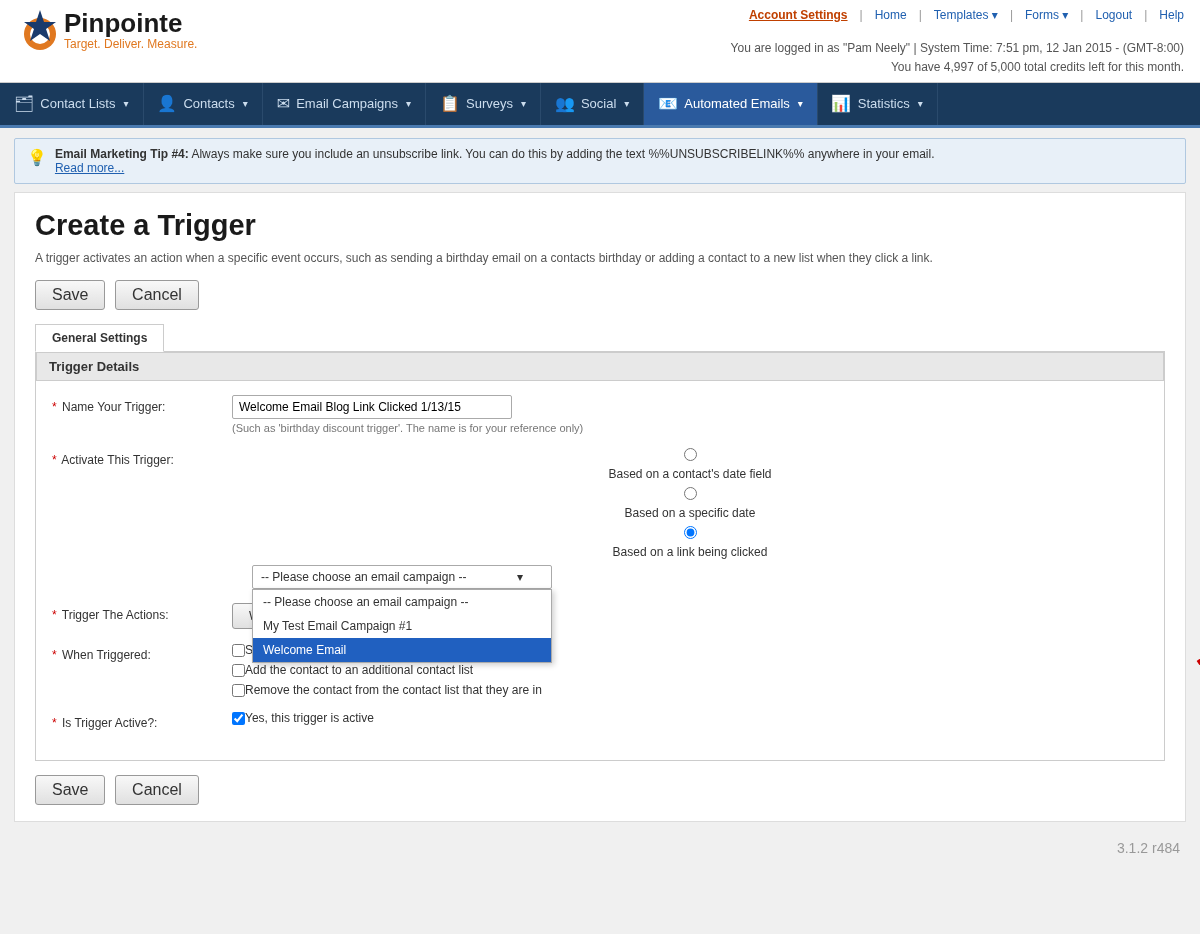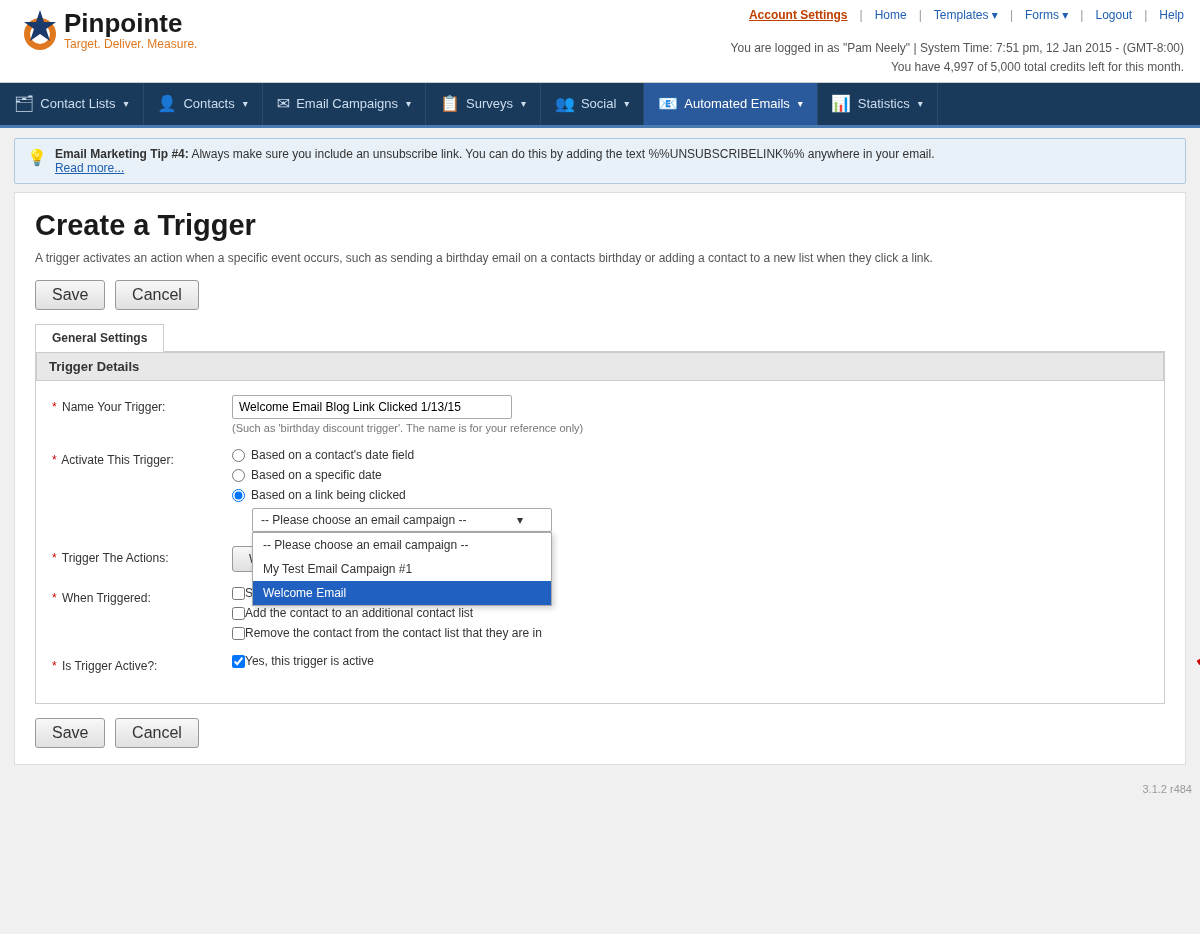--- a/index.html
+++ b/index.html
@@ -47,34 +47,34 @@
     
     .form-row { display: flex; margin-bottom: 14px; align-items: flex-start; }
     .form-label { width: 180px; flex-shrink: 0; padding-top: 5px; font-size: 12px; color: #333; }
     .form-label .req { color: #c00; margin-right: 2px; }
     .form-control { flex: 1; }
     .form-control input[type=text] { width: 340px; padding: 4px 6px; border: 1px solid #aaa; font-size: 12px; border-radius: 2px; }
     .form-hint { font-size: 11px; color: #777; margin-top: 3px; }
 
     
     .radio-group { display: flex; flex-direction: column; gap: 6px; }
-    .radio-item { display: flex; align-items: center; gap: 6px; font-size: 12px; }
+    .radio-item { display: flex; align-items: center; gap: 6px; font-size: 12px; flex-direction: column; }
     .radio-item input[type=radio] { margin: 0; }
     .dropdown-display { border: 1px solid #aaa; border-radius: 2px; background: #fff; width: 300px; padding: 4px 28px 4px 8px; font-size: 12px; cursor: pointer; display: flex; justify-content: space-between; align-items: center; }
     .dropdown-list { position: absolute; top: 100%; left: 0; width: 300px; border: 1px solid #aaa; background: #fff; z-index: 100; box-shadow: 2px 2px 6px rgba(0,0,0,0.2); }
     .dropdown-list .d-item { padding: 5px 10px; font-size: 12px; cursor: pointer; }
     .dropdown-list .d-item.selected { background: #2060c0; color: #fff; }
 
     
     .checkbox-group { display: flex; flex-direction: column; gap: 6px; }
     .check-item { display: flex; align-items: center; gap: 0; font-size: 12px; }
     .check-item input[type=checkbox] { margin: 0; }
 
     
-    #version { text-align: right; padding: 4px 8px; font-size: 11px; color: #999; }
+    #version { text-align: right; padding: 4px 20px; font-size: 14px; color: #999; }
   </style>
 </head>
 <body>
 
 <div id="header">
   <div id="logo-area">
     <svg id="logo-icon" viewBox="0 0 48 48">
       <circle cx="24" cy="28" r="16" fill="#e07820"></circle>
       <circle cx="24" cy="28" r="10" fill="#fff"></circle>
       <polygon points="24,4 28,16 40,16 30,23 34,35 24,28 14,35 18,23 8,16 20,16" fill="#1a3a6c"></polygon>

